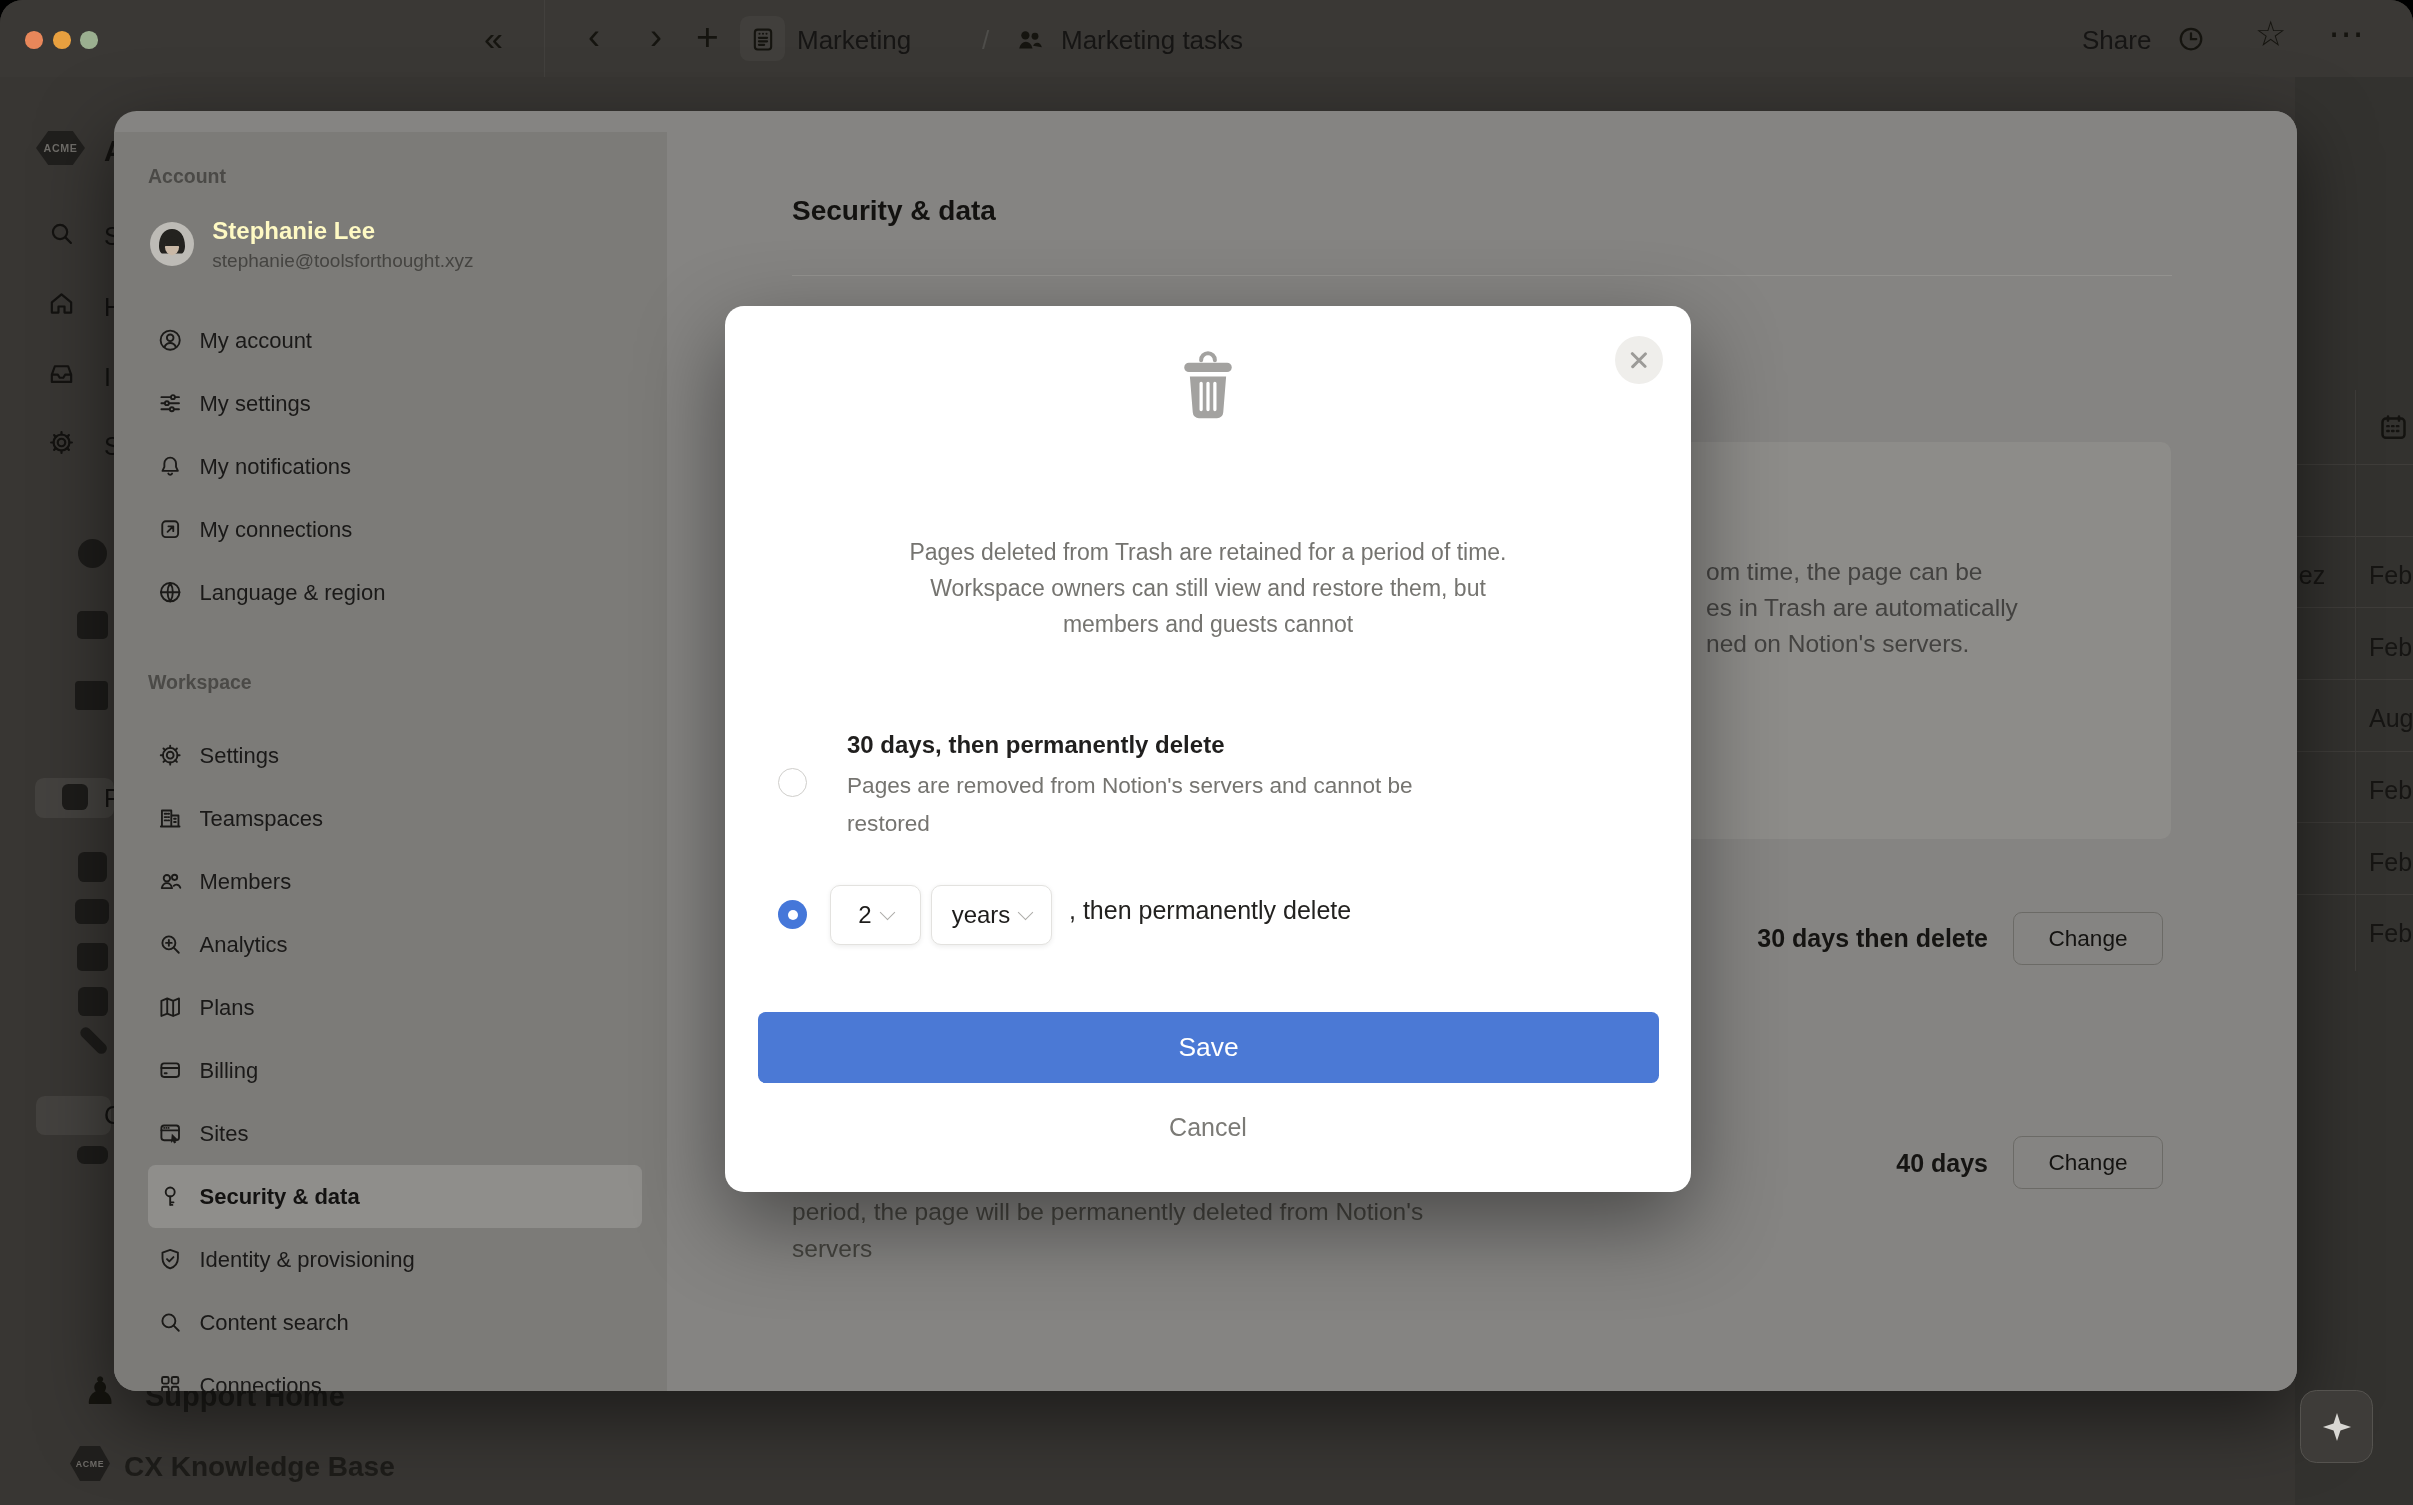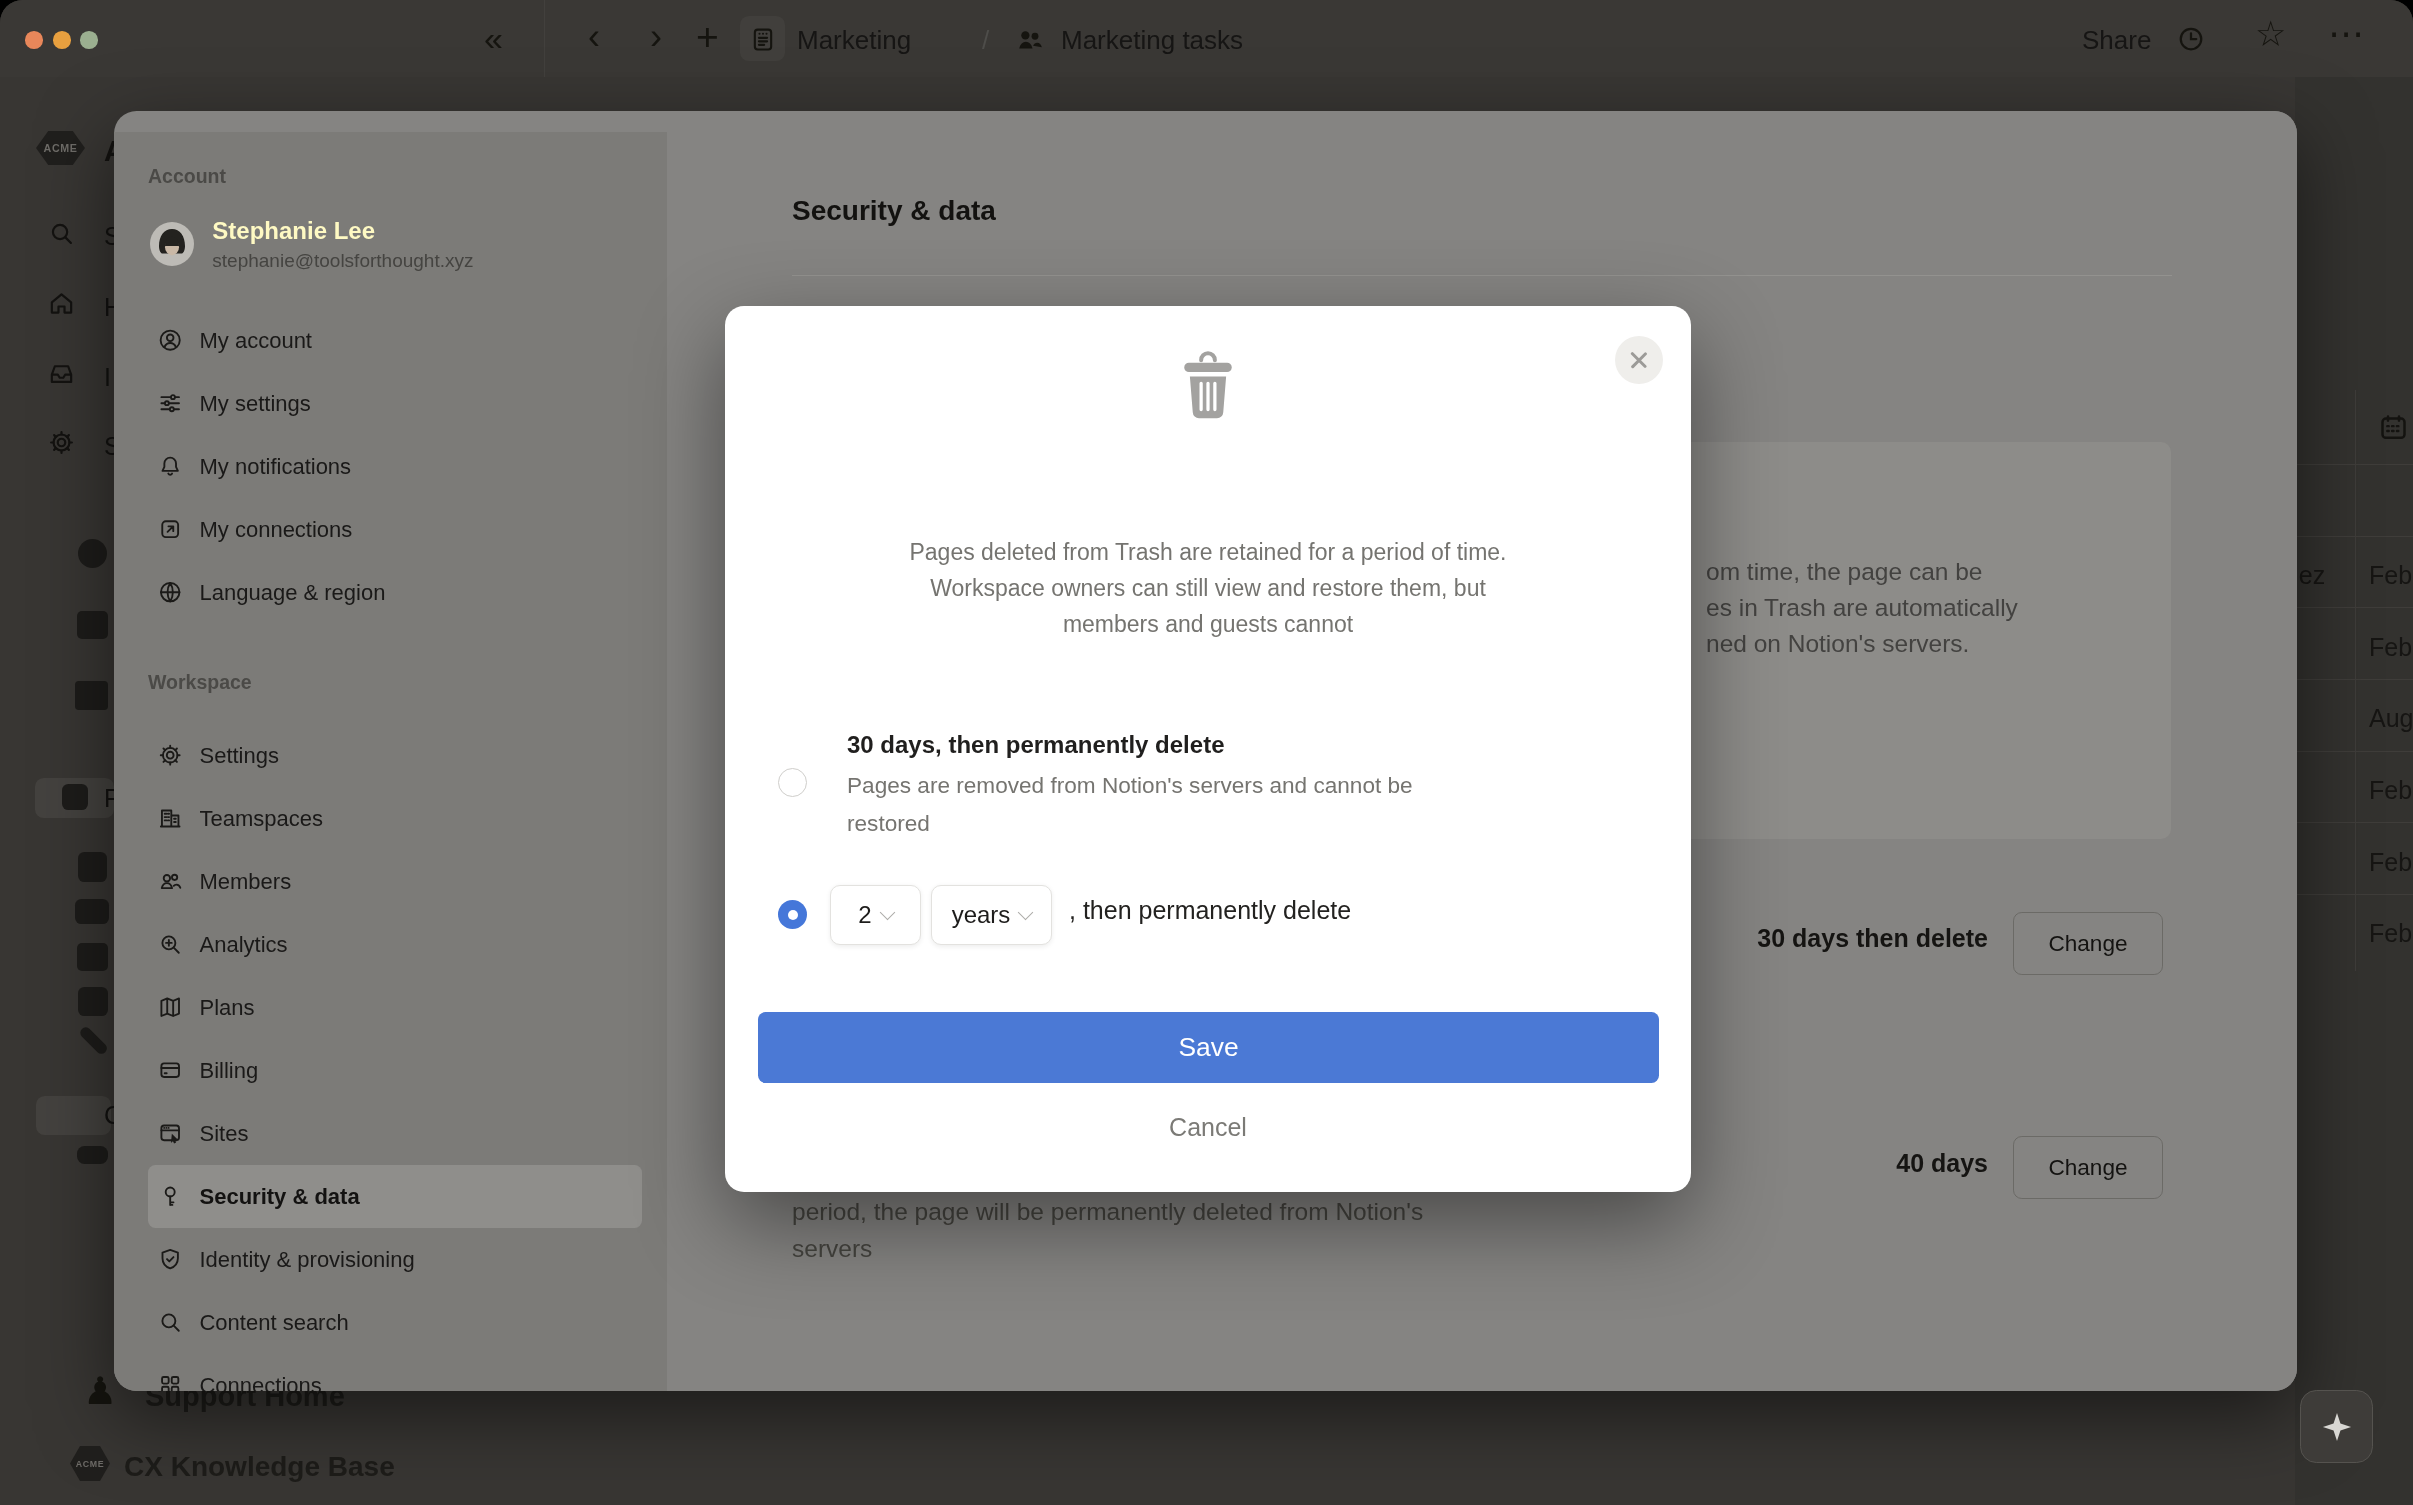--- a/index.html
+++ b/index.html
@@ -57,21 +57,21 @@
   .s-ic{width:26.4px;height:26.4px;color:#1b1a18;flex:none;}
   .s-ic svg{width:26.4px;height:26.4px;display:block;}
   .s-lb{margin-left:16.3px;font-size:22px;font-weight:500;color:#1a1918;white-space:nowrap;}
 
   #m-content{position:relative;flex:1;background:#858482;}
   #c-title{position:absolute;left:125px;top:84px;font-size:28px;font-weight:700;color:#131210;}
   #c-divider{position:absolute;left:125px;top:164px;width:1380px;height:1.3px;background:#93928f;}
   #infobox{position:absolute;left:125px;top:331px;width:1379px;height:397px;border-radius:10px;background:#8d8c89;}
   .frag{position:absolute;left:1039px;font-size:24.5px;color:#434240;white-space:nowrap;}
   .row-val{position:absolute;right:309px;font-size:25px;font-weight:600;color:#151412;white-space:nowrap;}
-  .chg-btn{position:absolute;left:1346px;width:150px;height:63px;border-radius:8.8px;border:1.3px solid #6b6a66;
+  .chg-btn{position:absolute;left:1346px;width:150px;height:53px;border-radius:8.8px;border:1.3px solid #6b6a66;
            display:flex;align-items:center;justify-content:center;font-size:22.6px;color:#141311;box-sizing:border-box;}
   .below-line{position:absolute;left:125px;font-size:24.5px;color:#45443f;white-space:nowrap;}
 
   
   #dialog{position:absolute;left:725px;top:306px;width:966px;height:886px;background:#ffffff;border-radius:19px;
           box-shadow:0 31px 88px rgba(0,0,0,.45);}
   #dlg-close{position:absolute;top:30px;right:28px;width:48px;height:48px;border-radius:50%;background:#efeeeb;}
   #dlg-close i{position:absolute;left:50%;top:50%;width:21.4px;height:2.5px;background:#9c9b98;border-radius:1.3px;}
   #dlg-close i:first-child{transform:translate(-50%,-50%) rotate(45deg);}
   #dlg-close i:last-child{transform:translate(-50%,-50%) rotate(-45deg);}

